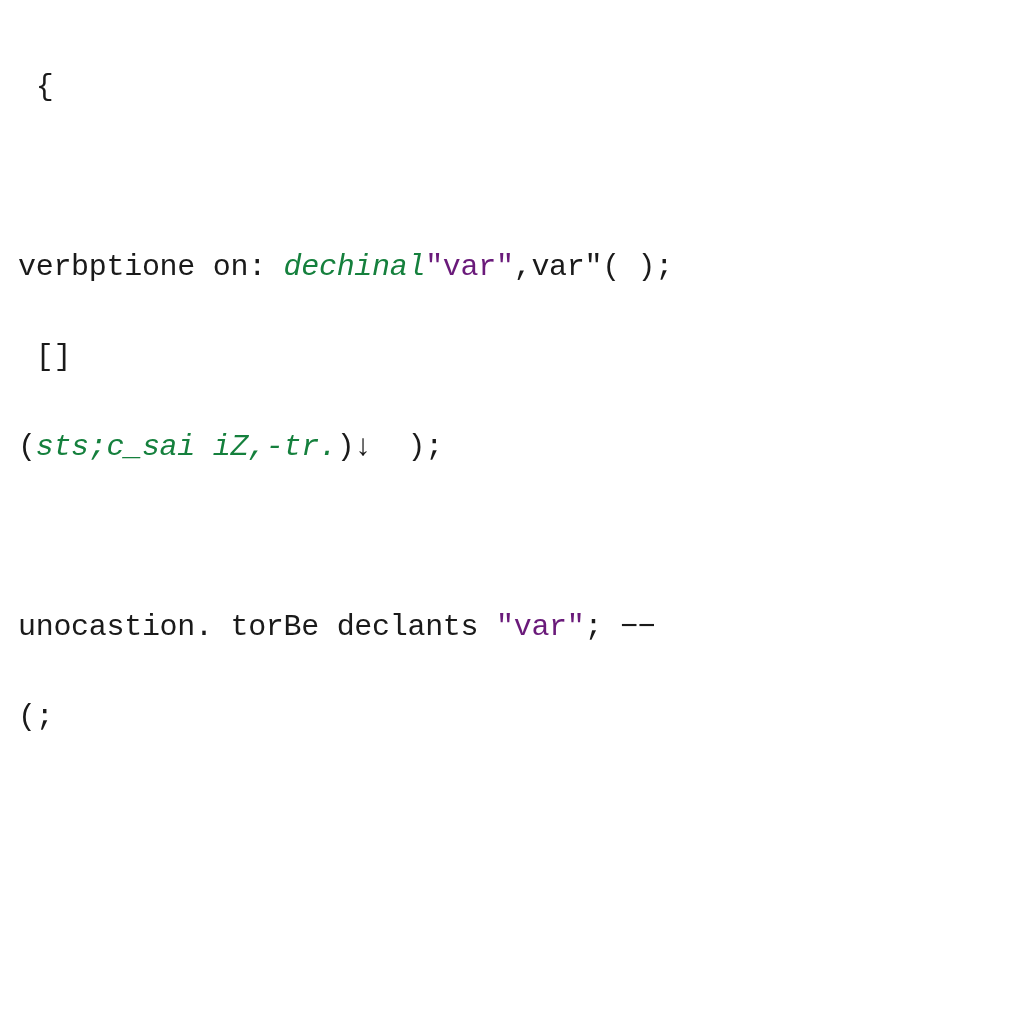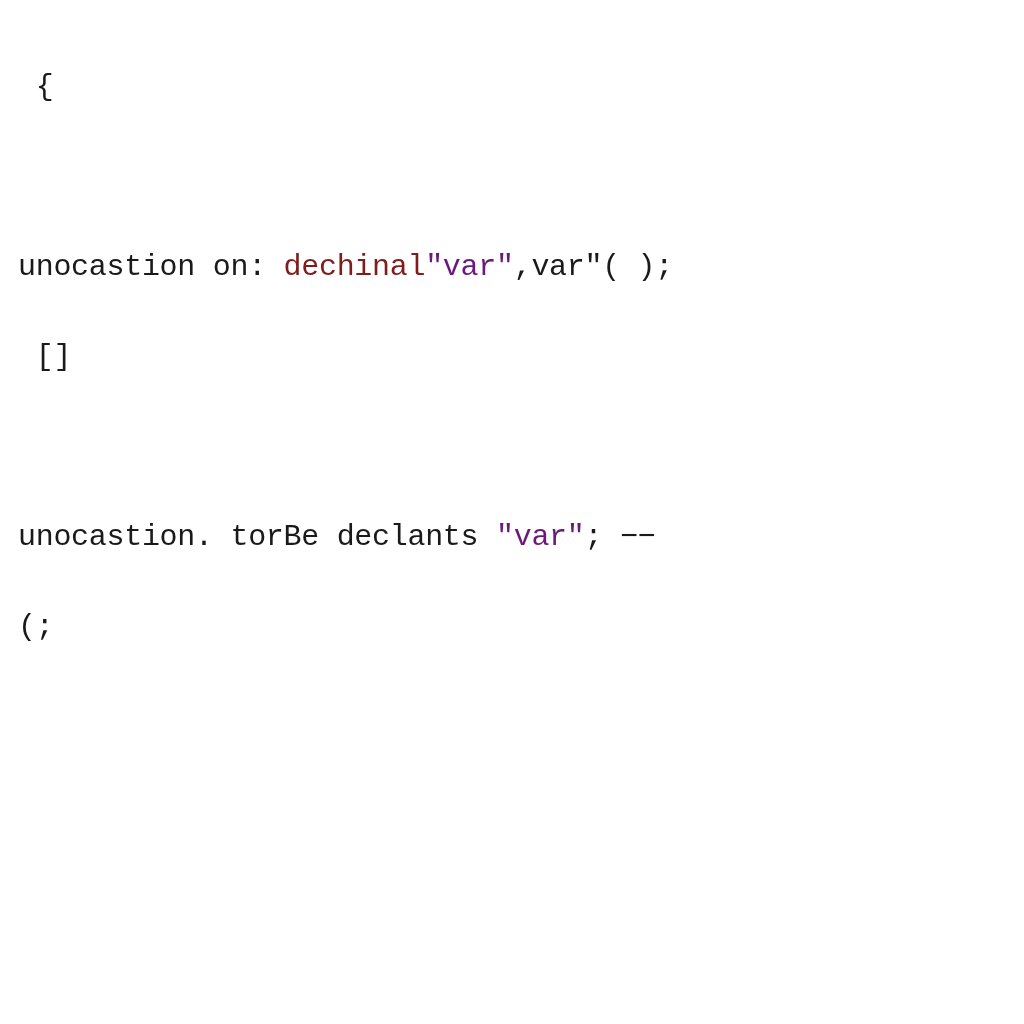--- a/index.html
+++ b/index.html
@@ -14,30 +14,31 @@
       font-family: "Courier New", Courier, monospace;
       font-size: 30px;
       line-height: 1.5;
       padding: 20px 18px;
       color: #1a1a1a;
       letter-spacing: -0.3px;
     }
     .code-block {
       white-space: pre;
     }
-    .green { color: #7f1d1d; }
+    .green { color: #15803d; font-style: italic; }
     .purple { color: #6a1a7a; }
     .dark { color: #1a1a1a; }
     .line { display: block; }
     .blank { height: 1.5em; }
   </style>
 </head>
 <body>
 
 <div class="code-block">
 <span class="line"><span class="dark"> {</span></span>
 <span class="line blank"></span>
-<span class="line"><span class="dark">unocastion</span><span class="dark"> on: </span><span class="green">dechinal</span><span class="purple">"var"</span><span class="dark">,var"</span><span class="dark">( );</span></span>
+<span class="line"><span class="dark">verbptione</span><span class="dark"> on: </span><span class="green">dechinal</span><span class="purple">"var"</span><span class="dark">,var"</span><span class="dark">( );</span></span>
 <span class="line"><span class="dark"> []</span></span>
+<span class="line"><span class="dark">(</span><span class="green">sts</span><span class="green">;c_sai iZ,-tr.</span><span class="dark">)</span><span class="dark">↓  );</span></span>
 <span class="line blank"></span>
 <span class="line"><span class="dark">unocastion. torBe declants </span><span class="purple">"var"</span><span class="dark">; −−</span></span>
 <span class="line"><span class="dark">(;</span></span>
 </div>
 
 </body></html>

